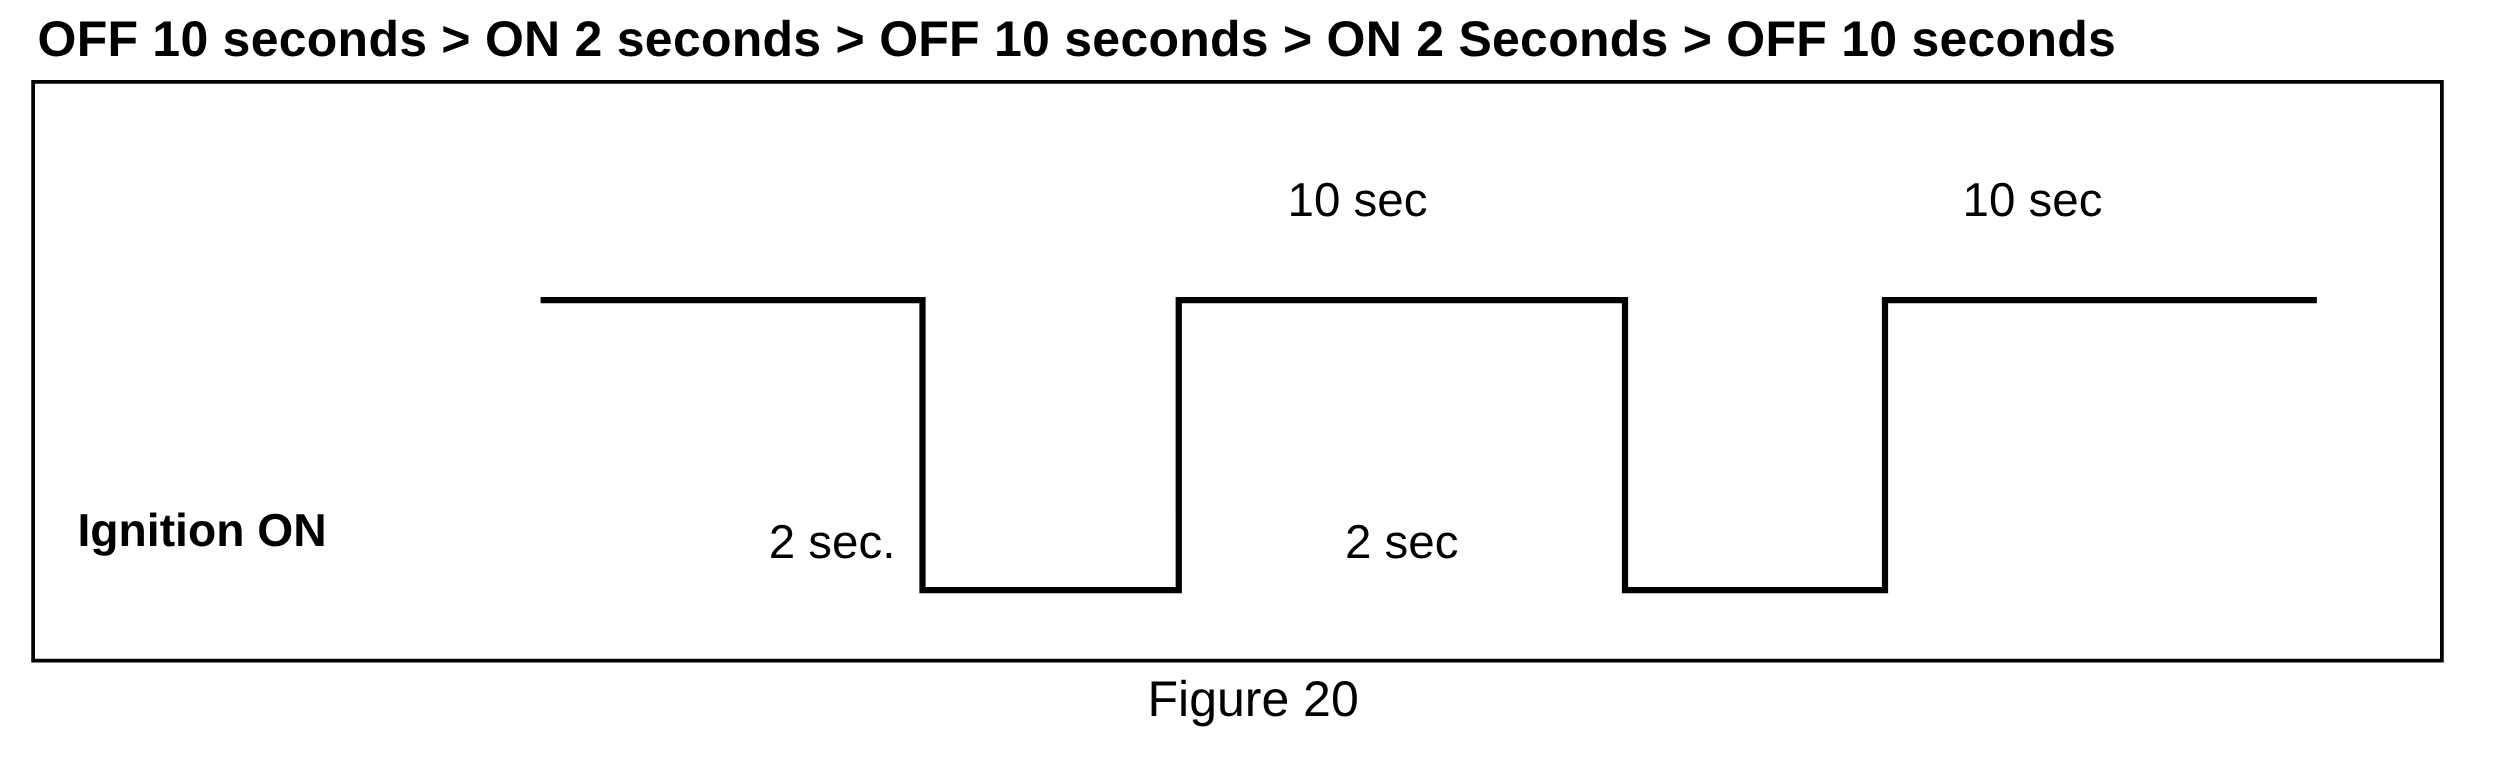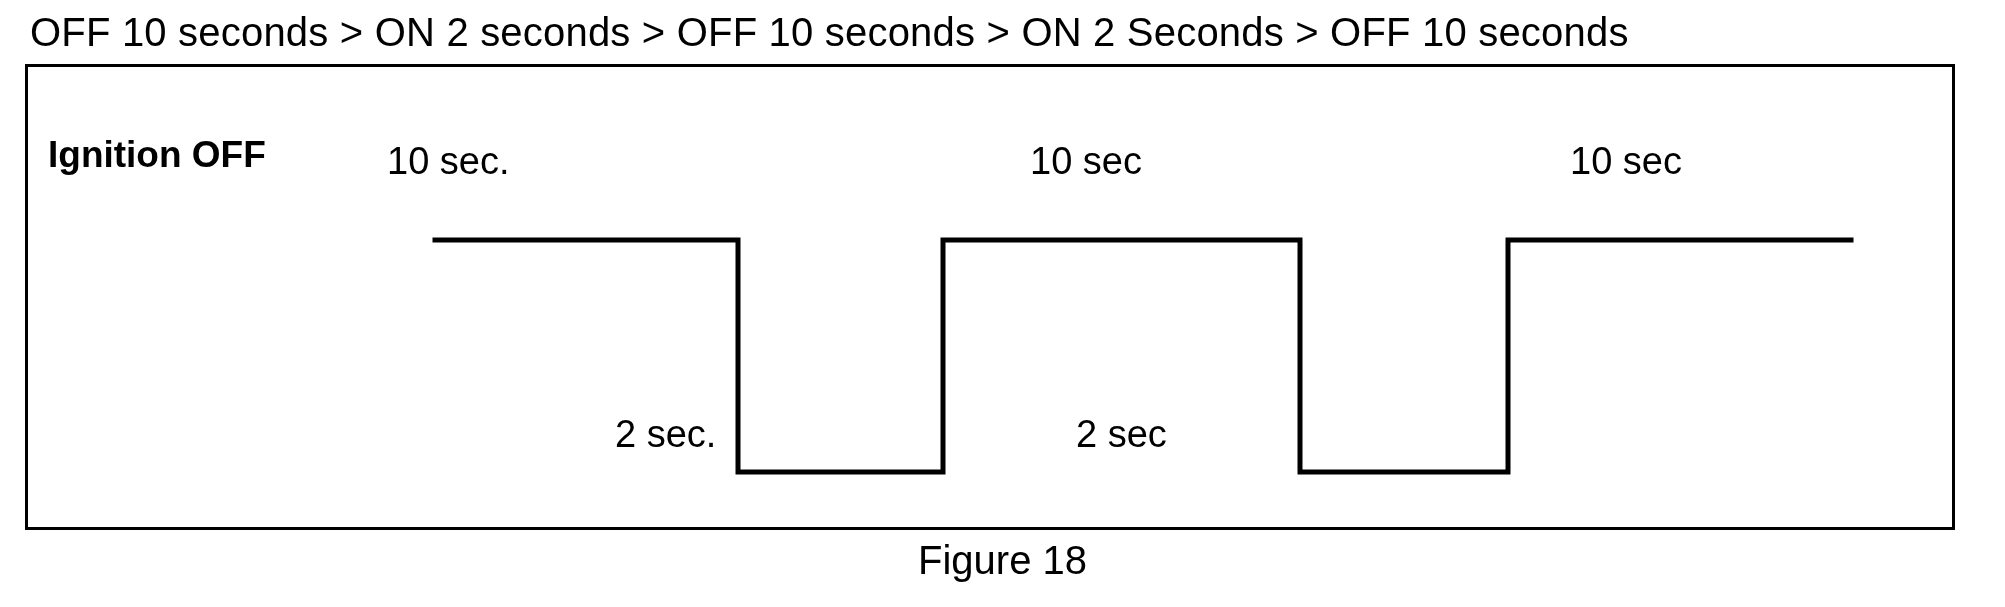--- a/index.html
+++ b/index.html
@@ -22,21 +22,21 @@
 
   
   .title {
     position: absolute;
     left: 30px;
     top: 6px;
     width: 1960px;
     height: 52px;
     line-height: 52px;
     font-size: 40px;
-    font-weight: normal;
+    font-weight: bold;
     color: #000000;
     letter-spacing: 0.2px;
     white-space: nowrap;
   }
 
   
   .frame {
     position: absolute;
     left: 25px;
     top: 64px;
@@ -95,32 +95,31 @@
 </style>
 </head>
 <body>
 
 <div id="page">
 
   <div class="title">OFF 10 seconds  &gt; ON 2 seconds &gt; OFF 10 seconds &gt; ON 2 Seconds &gt; OFF 10 seconds</div>
 
   <div class="frame"></div>
 
-  <div class="row-label off">Ignition OFF</div>
 
+  <div class="row-label on">Ignition ON</div>
 
-  <div class="duration high-1">10 sec.</div>
 
   <div class="duration high-2">10 sec</div>
 
   <div class="duration high-3">10 sec</div>
 
   <div class="duration low-1">2 sec.</div>
 
   <div class="duration low-2">2 sec</div>
 
   <svg class="waveform" viewBox="0 0 2005 607">
     <polyline points="435,240 738,240 738,472 943,472 943,240 1300,240 1300,472 1508,472 1508,240 1851,240" fill="none" stroke="#000000" stroke-width="5" stroke-linecap="square" stroke-linejoin="miter"></polyline>
   </svg>
 
-  <div class="caption">Figure 18</div>
+  <div class="caption">Figure 20</div>
 
 </div>
 
 </body></html>

